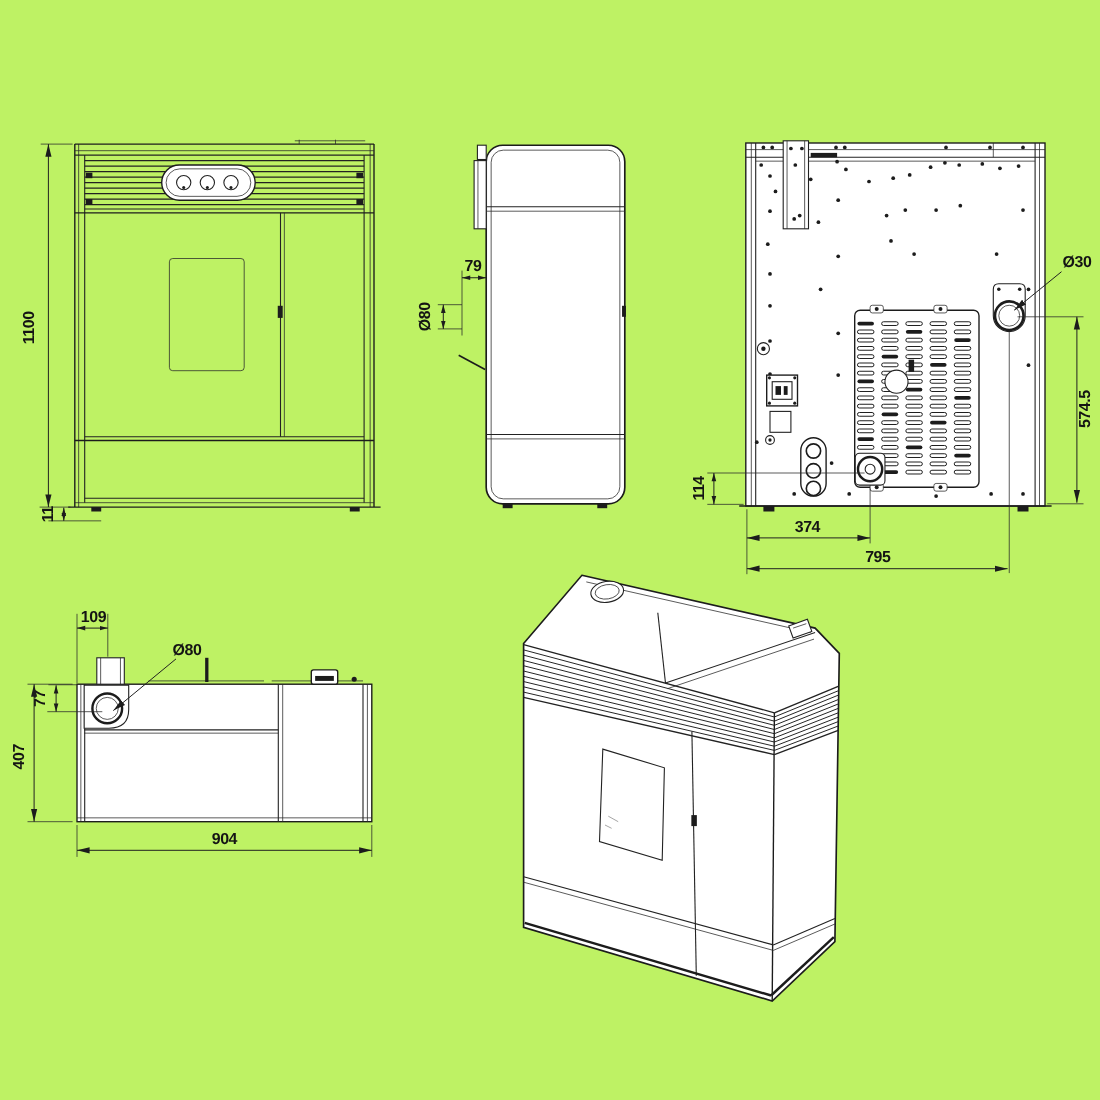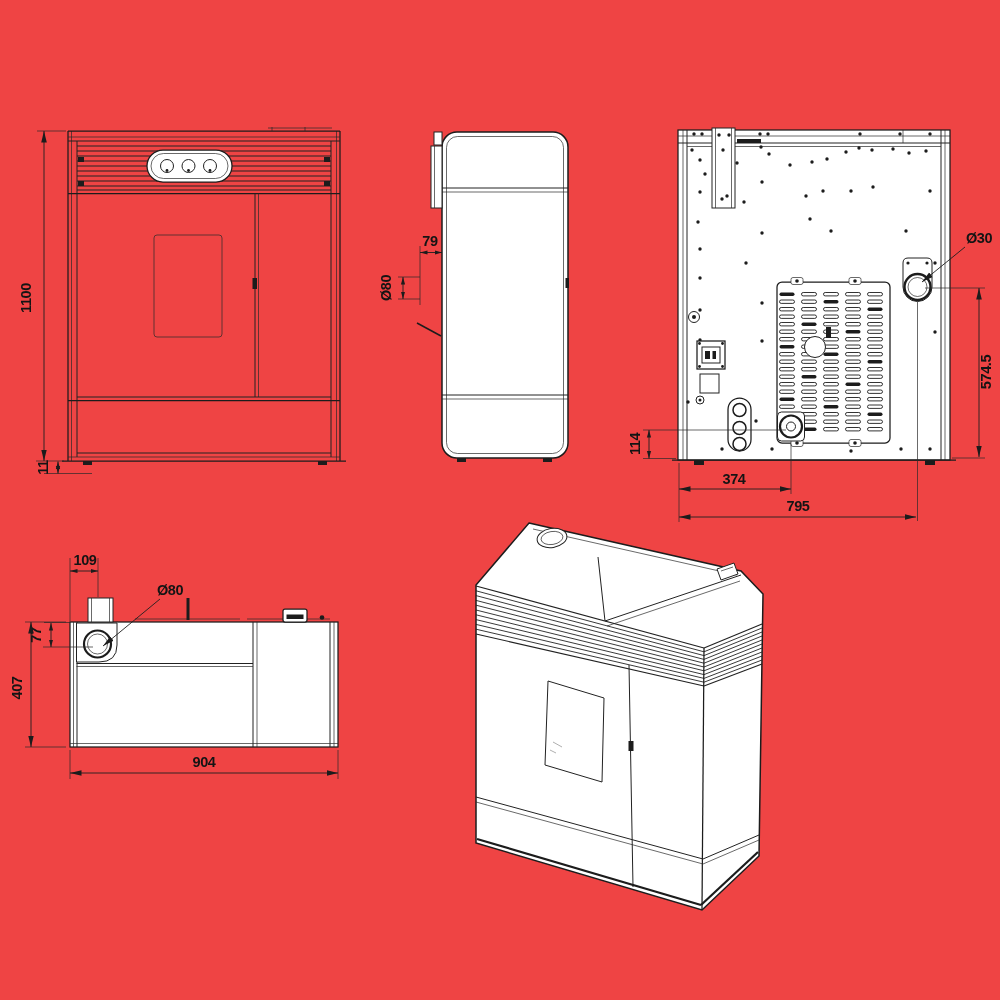--- a/index.html
+++ b/index.html
@@ -1,16 +1,16 @@
 <!DOCTYPE html>
 <html><head>
 <meta charset="utf-8">
 <style>
   html,body{margin:0;padding:0;background:#fff;}
-  .canvas{width:1000px;height:1000px;background:#ef4444;position:relative;overflow:hidden;}
+  .canvas{width:1000px;height:1000px;background:#bef264;position:relative;overflow:hidden;}
   svg{display:block;}
   .ln{stroke:#222;fill:none;stroke-width:1;}
   .thin{stroke:#2a2a2a;fill:none;stroke-width:0.7;}
   .med{stroke:#1c1c1c;fill:none;stroke-width:1.25;}
   .thick{stroke:#1c1c1c;fill:none;stroke-width:1.5;}
   .w2{stroke:#1c1c1c;fill:none;stroke-width:2.2;}
   .wfill{fill:#ffffff;}
   .fillc{fill:#1c1c1c;stroke:none;}
   .dim{stroke:#1f1f1f;fill:none;stroke-width:0.9;}
   .ext{stroke:#2a2a2a;fill:none;stroke-width:0.7;}

